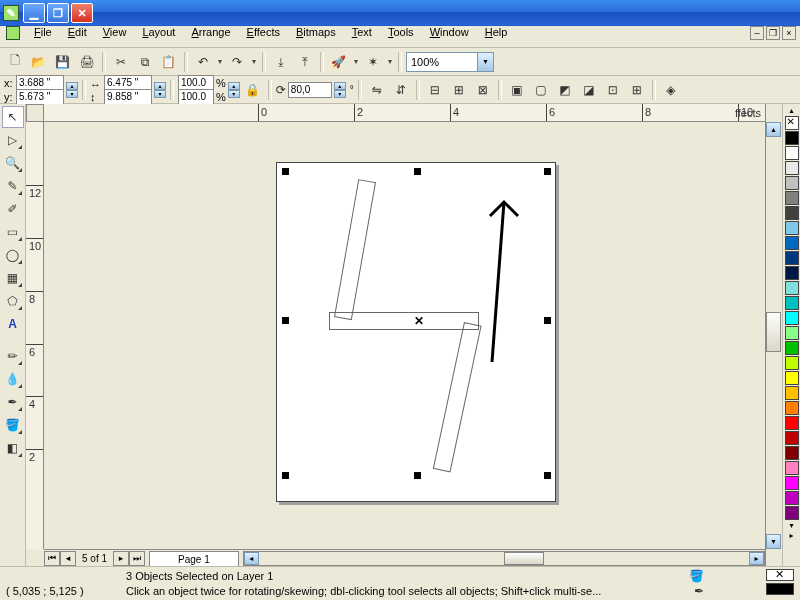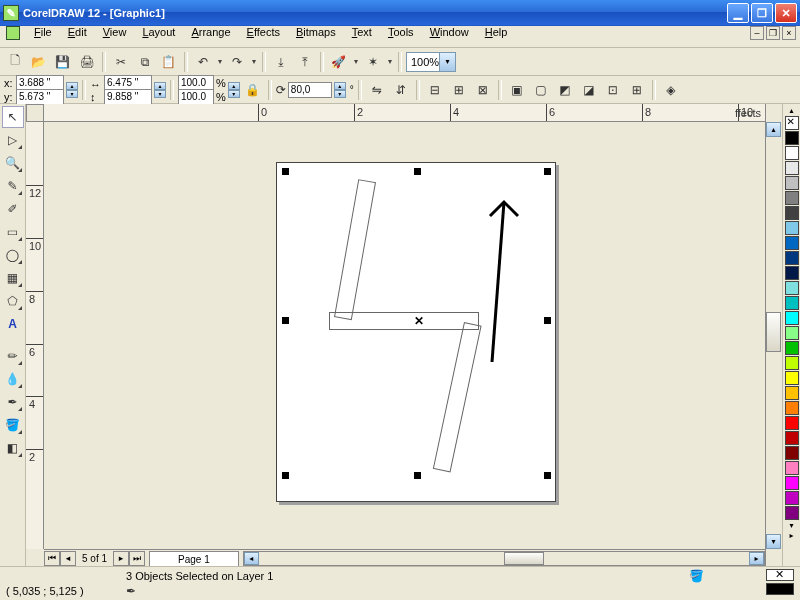--- a/index.html
+++ b/index.html
@@ -82,21 +82,20 @@
 .statusbar .colind .c { width: 28px; height: 12px; border: 1px solid #444; }
 
 
 .g { font-family: "Segoe UI Symbol", Arial; font-size: 12px; color: #333; }
 </style>
 </head>
 <body>
 
 <div class="titlebar">
   <span class="app-icon">✎</span>
-  <span class="title">CorelDRAW 12 - [Graphic1]</span>
   <div class="winbtns">
     <div class="winbtn min">▁</div>
     <div class="winbtn max">❐</div>
     <div class="winbtn close">✕</div>
   </div>
 </div>
 
 <div class="menubar">
   <span class="docicon"></span>
   <span id="menus"><span class="m"><u>F</u>ile</span><span class="m"><u>E</u>dit</span><span class="m"><u>V</u>iew</span><span class="m"><u>L</u>ayout</span><span class="m"><u>A</u>rrange</span><span class="m"><u>E</u>ffects</span><span class="m"><u>B</u>itmaps</span><span class="m"><u>T</u>ext</span><span class="m"><u>T</u>ools</span><span class="m"><u>W</u>indow</span><span class="m"><u>H</u>elp</span></span>
@@ -150,21 +149,21 @@
   <span class="tsep"></span>
   <div class="tbtn">
       <span class="g">🚀</span>
     </div>
     <span class="tdrop">▾</span>
   <div class="tbtn">
       <span class="g">✶</span>
     </div>
     <span class="tdrop">▾</span>
   <span class="tsep"></span>
-  <div class="combo" style="width:50px">
+  <div class="combo" style="width:88px">
     <span>100%</span>
     <span style="flex:1"></span>
     <div class="cbtn">▾</div>
   </div>
 </div>
 
 <div class="propbar">
   <span class="lblcell">x:</span>
   <div class="numbox">3.688 "</div>
   <div style="width:2px"></div>
@@ -469,20 +468,21 @@
 </div>
 
 <div class="statusbar">
   <div class="row">
     <span class="coord"></span>
     <span class="selinfo">3 Objects Selected on Layer 1</span>
     <span style="margin-left:auto;margin-right:90px" class="g">🪣</span>
   </div>
   <div class="row">
     <span class="coord">( 5,035 ; 5,125 )</span>
+    <span class="hint">Click an object twice for rotating/skewing; dbl-clicking tool selects all objects; Shift+click multi-se...</span>
     <span style="margin-right:90px" class="g">✒</span>
   </div>
   <div class="colind">
     <div class="c" style="background:#fff;position:relative">
         <span style="position:absolute;left:8px;top:-2px;color:#000">✕</span>
       </div>
     <div class="c" style="background:#000"></div>
   </div>
 </div>
 

